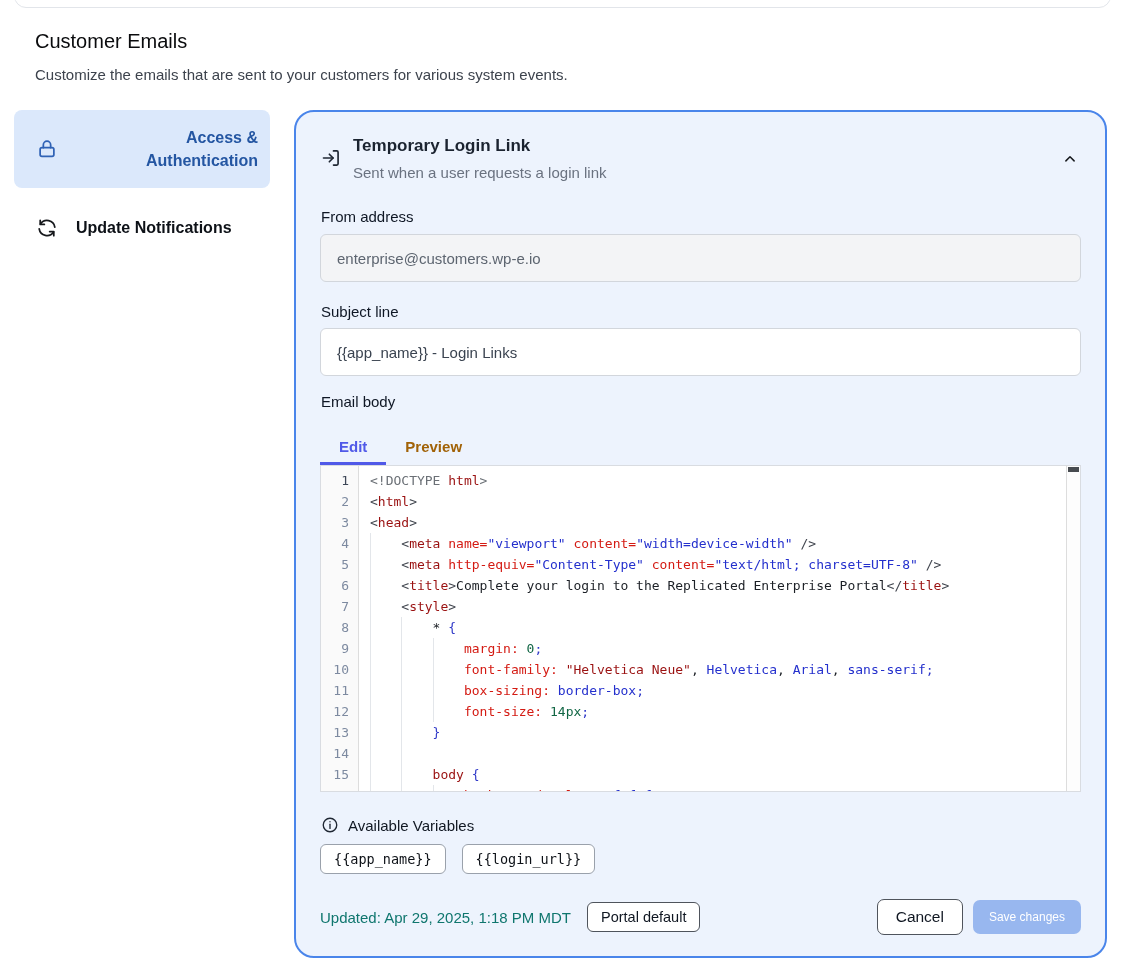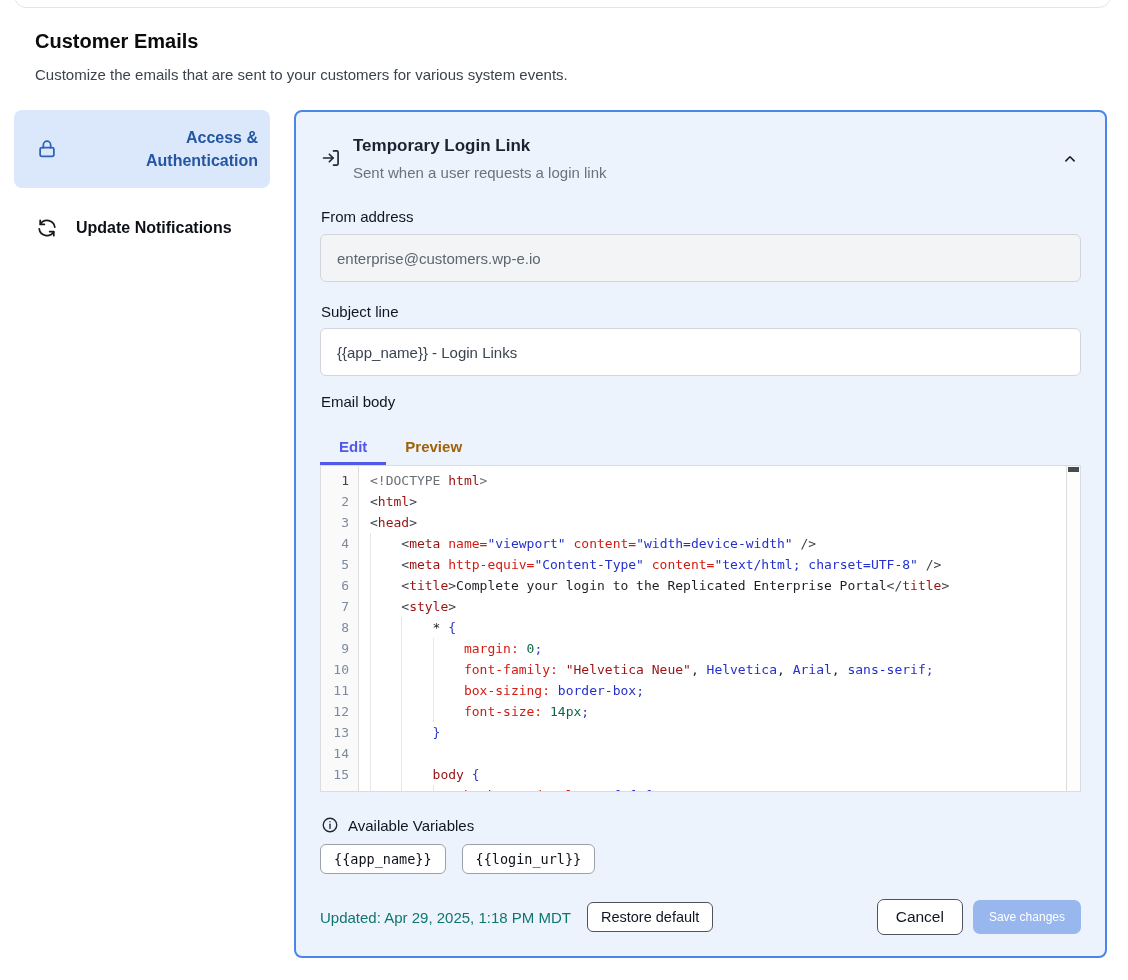--- a/index.html
+++ b/index.html
@@ -7,36 +7,36 @@
   body {
     width:1128px; height:980px; position:relative; overflow:hidden;
     font-family:"Liberation Sans", sans-serif; color:#111827;
   }
   
   .top-edge {
     position:absolute; left:14px; right:17px; top:-16px; height:24px;
     border:1px solid #e2e5ea; border-radius:12px; background:#fff;
   }
   
-  .page-title { position:absolute; left:35px; top:30px; font-size:20px; font-weight:700; color:#0a0b0d; }
+  .page-title { position:absolute; left:35px; top:30px; font-size:20px; font-weight:400; color:#0a0b0d; }
   .page-subtitle { position:absolute; left:35px; top:66px; font-size:15px; color:#3d434d; }
 
   
   .sidebar { position:absolute; left:14px; top:110px; width:256px;text-align:right; }
   .side-item { display:flex; align-items:center; gap:18px; padding:0 12px 0 22px; border-radius:8px; cursor:pointer; }
   .side-item.active { background:var(--sidebar-selected-bg,#dbe8fb); min-height:78px; }
   .side-item.active .side-label { color:var(--sidebar-selected-text,#2456a2); }
   .side-item.plain { min-height:48px; margin-top:16px; }
   .side-label { font-size:16px; font-weight:600; line-height:1.45; color:#0d1117; }
   .side-icon { flex:0 0 22px; height:22px; display:flex; align-items:center; justify-content:center; }
 
   
   .panel {
     position:absolute; left:294px; top:110px; width:813px; height:848px;
-    background:var(--panel-bg,#edf3fd); border:2px solid var(--panel-border,#4a85ea); border-radius:8px;
+    background:var(--panel-bg,#edf3fd); border:2px solid var(--panel-border,#4a85ea); border-radius:20px;
   }
   .panel-inner { position:absolute; inset:0; }
   .hdr-icon { position:absolute; left:25px; top:36px; width:20px; height:20px; }
   .hdr-title { position:absolute; left:57px; top:24px; font-size:17px; font-weight:700; color:#1b2330; }
   .hdr-sub { position:absolute; left:57px; top:52px; font-size:15px; color:#6a7280; }
   .collapse-btn { position:absolute; right:24px; top:36px; width:22px; height:22px; background:none; border:none; cursor:pointer; display:flex; align-items:center; justify-content:center; }
 
   .fld-label { position:absolute; left:25px; font-size:15px; color:#0e1624; }
   .fld-input {
     position:absolute; left:24px; right:24px; height:48px; border:1px solid #d2d6dc; border-radius:6px;
@@ -233,18 +233,18 @@
       </span>
       <span class="vars-label">Available Variables</span>
     </div>
     <div class="chips">
       <button class="chip">{{app_name}}</button>
       <button class="chip">{{login_url}}</button>
     </div>
 
     <div class="footer">
       <span class="updated">Updated: Apr 29, 2025, 1:18 PM MDT</span>
-      <button class="btn btn-restore">Restore default</button>
+      <button class="btn btn-restore">Portal default</button>
       <button class="btn btn-cancel">Cancel</button>
       <button class="btn btn-save">Save changes</button>
     </div>
   </div>
 </section>
 
 </body></html>

